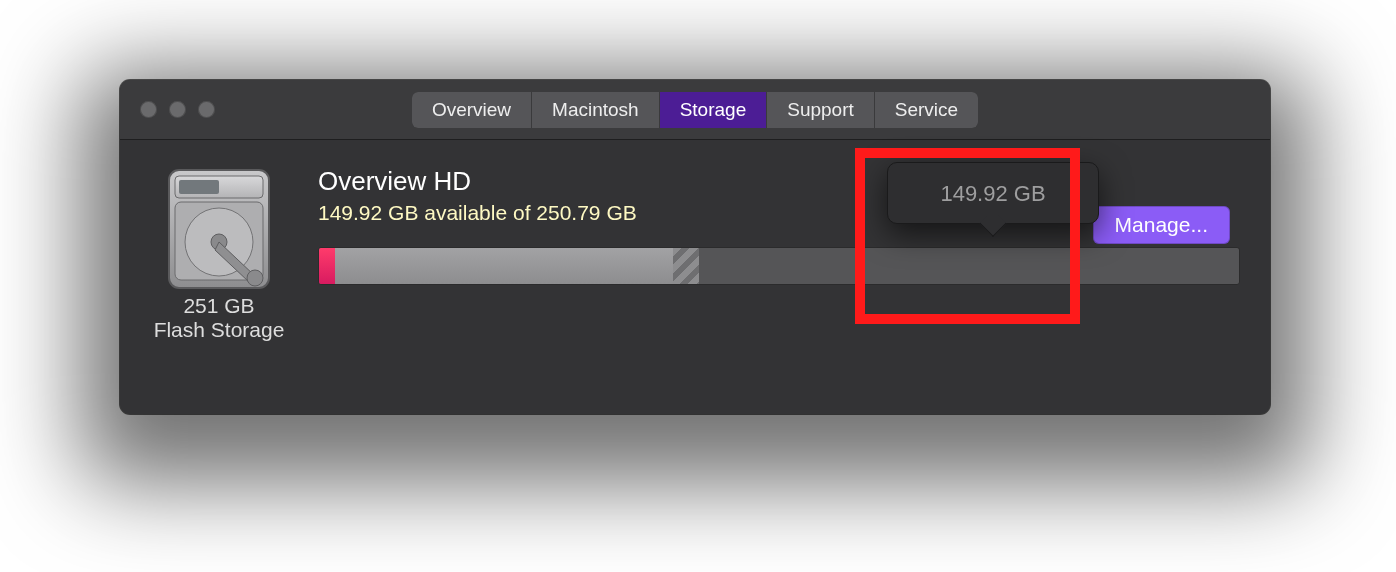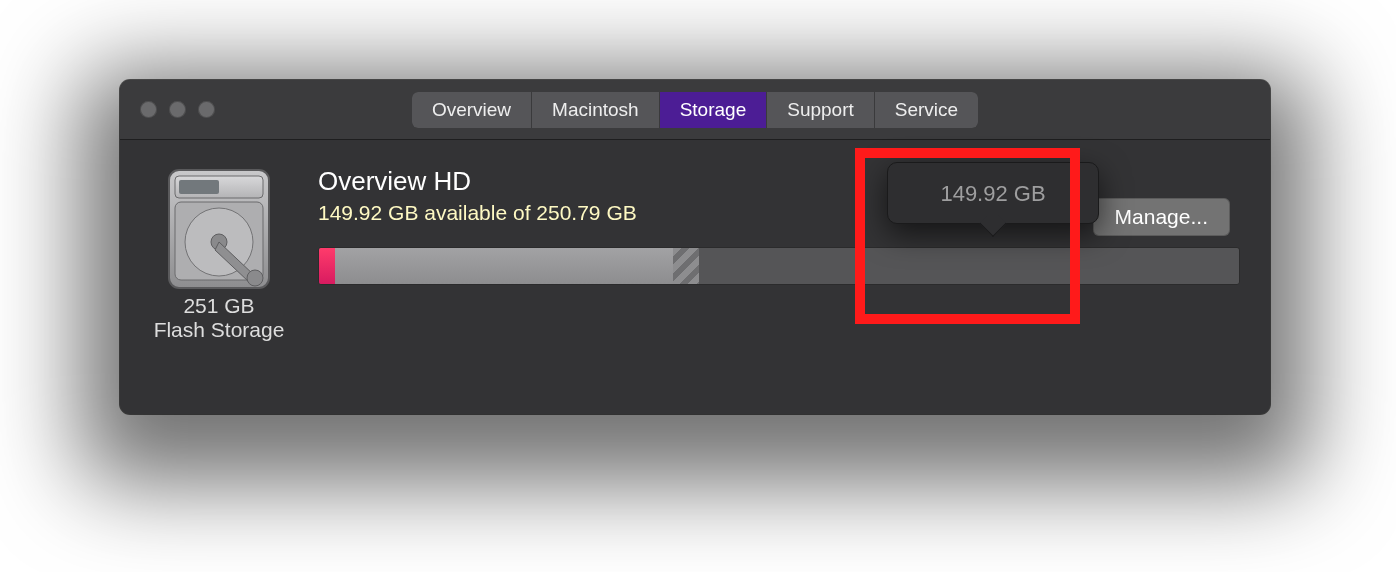--- a/index.html
+++ b/index.html
@@ -41,22 +41,22 @@
     margin-top:22px;height:36px;background:#555557;border:1px solid #2b2b2c;border-radius:3px;
     position:relative;overflow:hidden;width:920px;
   }
   .seg-red{position:absolute;left:0;top:0;bottom:0;width:16px;
     background:linear-gradient(#ff3b6b,#d81b60);}
   .seg-gray{position:absolute;left:16px;top:0;bottom:0;width:338px;
     background:linear-gradient(#a2a2a4,#8d8d8f);}
   .seg-hatch{position:absolute;left:354px;top:0;bottom:0;width:26px;
     background:repeating-linear-gradient(135deg,#8d8d8f 0 6px,#6e6e70 6px 12px);}
   .manage{
-    position:absolute;right:40px;top:118px;appearance:none;border:none;border-radius:6px;
-    background:#737373;color:#fff;font-size:21px;padding:7px 22px;font-family:inherit;
+    position:absolute;right:40px;top:126px;appearance:none;border:none;border-radius:6px;
+    background:#8b5cf6;color:#fff;font-size:21px;padding:7px 22px;font-family:inherit;
     box-shadow:inset 0 0 0 1px rgba(0,0,0,.2);cursor:default;
   }
   .popover{
     position:absolute;left:767px;top:82px;width:190px;padding:14px 10px 16px;
     background:#2e2e30;border:1px solid #1a1a1b;border-radius:10px;
     box-shadow:0 10px 30px rgba(0,0,0,.6);text-align:center;
   }
   .popover .t{color:#fff;font-size:24px;}
   .popover .v{color:#9e9e9f;font-size:22px;margin-top:4px;}
   .popover .tail{

